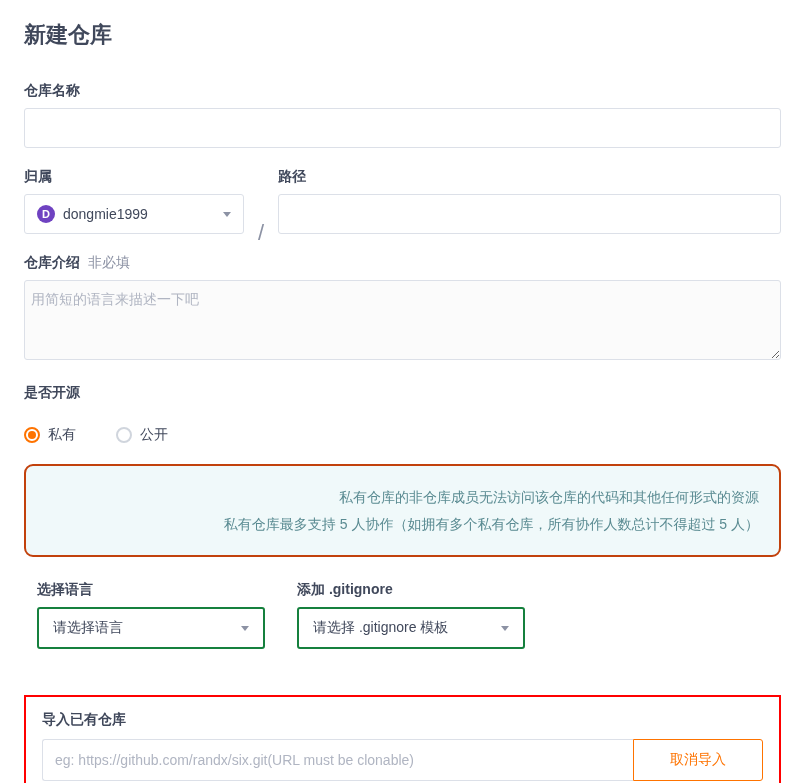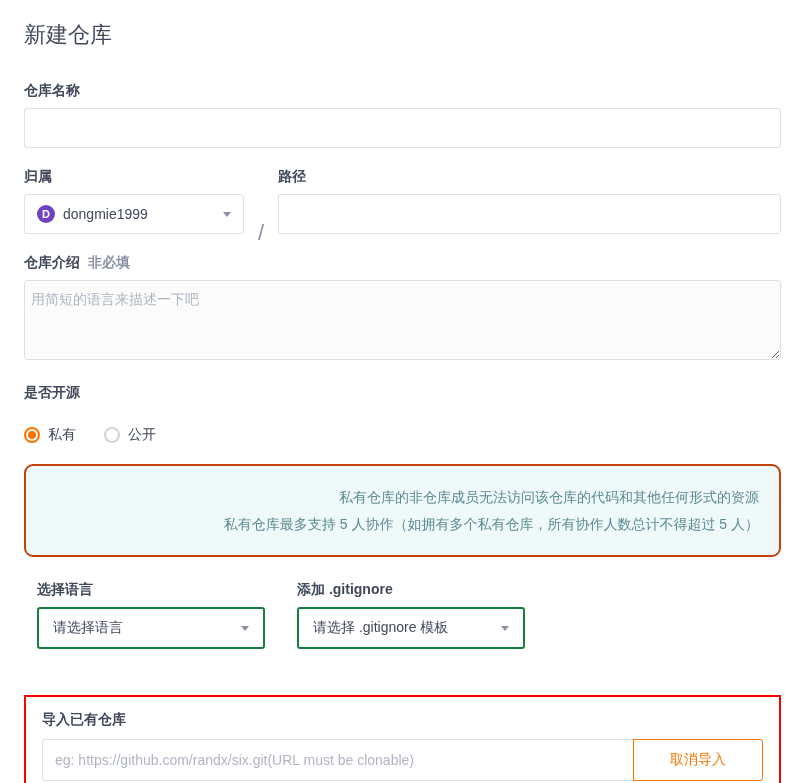--- a/index.html
+++ b/index.html
@@ -5,37 +5,37 @@
     * { box-sizing: border-box; margin: 0; padding: 0; }
     body {
       font-family: -apple-system, BlinkMacSystemFont, "Segoe UI", "PingFang SC", "Microsoft YaHei", sans-serif;
       background: #fff;
       color: #40485b;
       padding: 20px 24px;
       width: 805px;
     }
     .page-title {
       font-size: 22px;
-      font-weight: 400;
+      font-weight: 700;
       color: #40485b;
       margin-bottom: 32px;
     }
     .form-group {
       margin-bottom: 20px;
     }
     .form-label {
       display: block;
       font-size: 14px;
       font-weight: 600;
       color: #40485b;
       margin-bottom: 8px;
     }
     .optional-tag {
       color: #8c92a4;
-      font-weight: bold;
+      font-weight: normal;
       margin-left: 4px;
     }
     .text-input {
       width: 100%;
       height: 40px;
       padding: 8px 12px;
       border: 1px solid #dce0e8;
       border-radius: 3px;
       font-size: 14px;
       background: #fff;
@@ -90,21 +90,21 @@
       border: 1px solid #dce0e8;
       border-radius: 3px;
       font-size: 14px;
       background: #fbfbfb;
       resize: vertical;
       font-family: inherit;
     }
     .textarea::placeholder { color: #b0b5c2; }
     .radio-group {
       display: flex;
-      gap: 28px;
+      gap: 40px;
       margin-top: 24px;
     }
     .radio-item {
       display: flex;
       align-items: center;
       gap: 8px;
       cursor: pointer;
     }
     .radio-circle {
       width: 16px;

